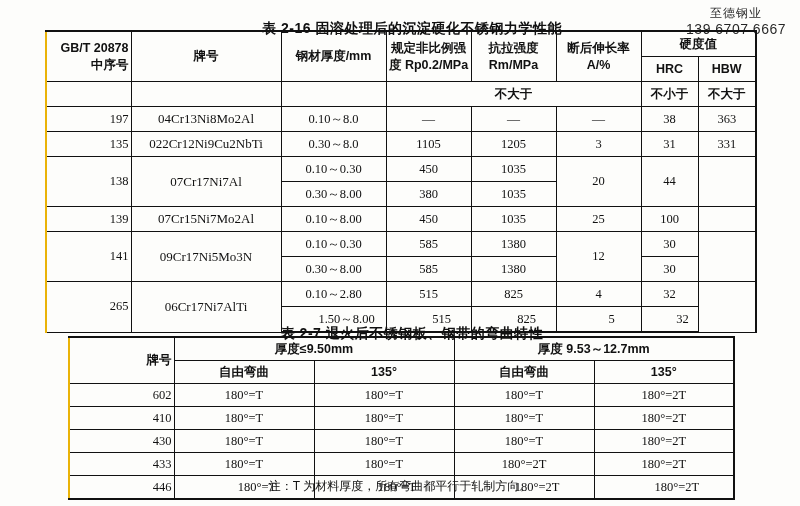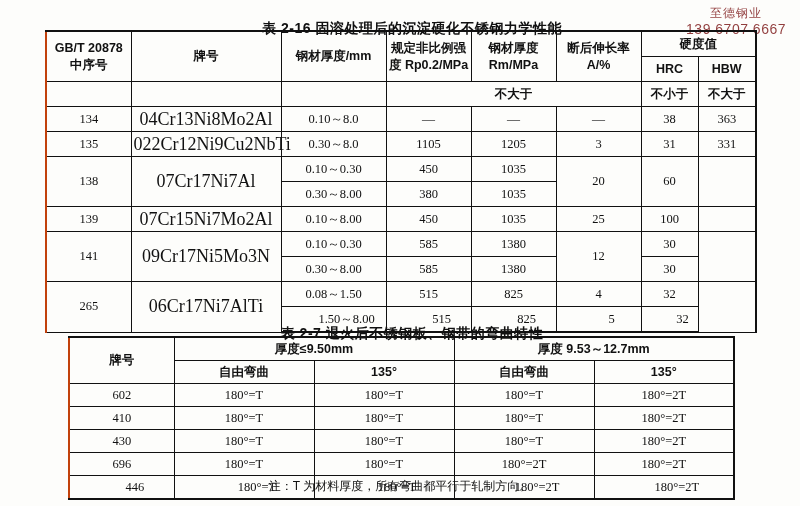--- a/index.html
+++ b/index.html
@@ -19,21 +19,21 @@
     position: relative;
     width: 800px;
     height: 506px;
     background: #fdfdfb;
   }
   .watermark {
     position: absolute;
     right: 14px;
     top: 6px;
     text-align: center;
-    color: #7f1d1d;
+    color: #000000;
     font-family: "Liberation Sans", sans-serif;
     line-height: 1.25;
     opacity: 0.85;
   }
   .watermark .wm-line1 {
     font-size: 12px;
     letter-spacing: 1px;
   }
   .watermark .wm-line2 {
     font-size: 14px;
@@ -81,32 +81,32 @@
     font-family: "Liberation Sans", sans-serif;
     font-size: 12.5px;
     font-weight: bold;
     line-height: 1.35;
   }
   .t1 td { height: 22px; }
   .t2 td { height: 20px; }
   .t1 .row-tall td { height: 22px; }
   .topline { border-top: 2px solid #111; }
   .botline { border-bottom: 2px solid #111; padding-left: 28px; }
-  .leftline { border-left: 2px solid #c2410c; }
+  .leftline { border-left: 2px solid #eab308; text-align: right; }
   .rightline { border-right: 2px solid #111; margin-top: 28px; }
   .note {
     position: absolute;
     left: 0;
     top: 478px;
     width: 800px;
     text-align: center;
     font-size: 12px;
     font-family: "Liberation Sans", sans-serif;
   }
-  .cell-brand { font-family: "Liberation Serif", serif; font-size: 18px; margin-top: 20px; }
+  .cell-brand { font-family: "Liberation Serif", serif; font-size: 13px; margin-top: 20px; }
   .dash { font-size: 13px; }
 </style>
 </head>
 <body>
 
 <div class="page">
 
   <div class="watermark">
     <div class="wm-line1">至德钢业</div>
     <div class="wm-line2">139 6707 6667</div>
@@ -131,21 +131,21 @@
           <div>GB/T 20878</div>
           <div>中序号</div>
         </td>
         <td class="topline" rowspan="2">牌号</td>
         <td class="topline" rowspan="2">钢材厚度/mm</td>
         <td class="topline" rowspan="2">
           <div>规定非比例强</div>
           <div>度 Rp0.2/MPa</div>
         </td>
         <td class="topline" rowspan="2">
-          <div>钢材厚度</div>
+          <div>抗拉强度</div>
           <div>Rm/MPa</div>
         </td>
         <td class="topline" rowspan="2">
           <div>断后伸长率</div>
           <div>A/%</div>
         </td>
         <td class="topline rightline" colspan="2">硬度值</td>
       </tr>
       <tr class="hdr">
         <td>HRC</td>
@@ -154,21 +154,21 @@
       <tr class="hdr">
         <td class="leftline"></td>
         <td></td>
         <td></td>
         <td colspan="3">不大于</td>
         <td>不小于</td>
         <td class="rightline">不大于</td>
       </tr>
 
       <tr class="row-tall">
-        <td class="leftline">134</td>
+        <td class="leftline">197</td>
         <td class="cell-brand">04Cr13Ni8Mo2Al</td>
         <td>0.10～8.0</td>
         <td class="dash">—</td>
         <td class="dash">—</td>
         <td class="dash">—</td>
         <td>38</td>
         <td class="rightline">363</td>
       </tr>
 
       <tr class="row-tall">
@@ -182,21 +182,21 @@
         <td class="rightline">331</td>
       </tr>
 
       <tr>
         <td class="leftline" rowspan="2">138</td>
         <td class="cell-brand" rowspan="2">07Cr17Ni7Al</td>
         <td>0.10～0.30</td>
         <td>450</td>
         <td>1035</td>
         <td rowspan="2">20</td>
-        <td rowspan="2">60</td>
+        <td rowspan="2">44</td>
         <td class="rightline" rowspan="2"></td>
       </tr>
       <tr>
         <td>0.30～8.00</td>
         <td>380</td>
         <td>1035</td>
       </tr>
 
       <tr class="row-tall">
         <td class="leftline">139</td>
@@ -222,21 +222,21 @@
       <tr>
         <td>0.30～8.00</td>
         <td>585</td>
         <td>1380</td>
         <td>30</td>
       </tr>
 
       <tr>
         <td class="leftline" rowspan="2">265</td>
         <td class="cell-brand" rowspan="2">06Cr17Ni7AlTi</td>
-        <td>0.08～1.50</td>
+        <td>0.10～2.80</td>
         <td>515</td>
         <td>825</td>
         <td>4</td>
         <td>32</td>
         <td class="rightline" rowspan="2"></td>
       </tr>
       <tr>
         <td class="botline">1.50～8.00</td>
         <td class="botline">515</td>
         <td class="botline">825</td>
@@ -284,21 +284,21 @@
         <td class="rightline">180°=2T</td>
       </tr>
       <tr>
         <td class="leftline">430</td>
         <td>180°=T</td>
         <td>180°=T</td>
         <td>180°=T</td>
         <td class="rightline">180°=2T</td>
       </tr>
       <tr>
-        <td class="leftline">696</td>
+        <td class="leftline">433</td>
         <td>180°=T</td>
         <td>180°=T</td>
         <td>180°=2T</td>
         <td class="rightline">180°=2T</td>
       </tr>
       <tr>
         <td class="leftline botline">446</td>
         <td class="botline">180°=T</td>
         <td class="botline">180°=T</td>
         <td class="botline">180°=2T</td>

